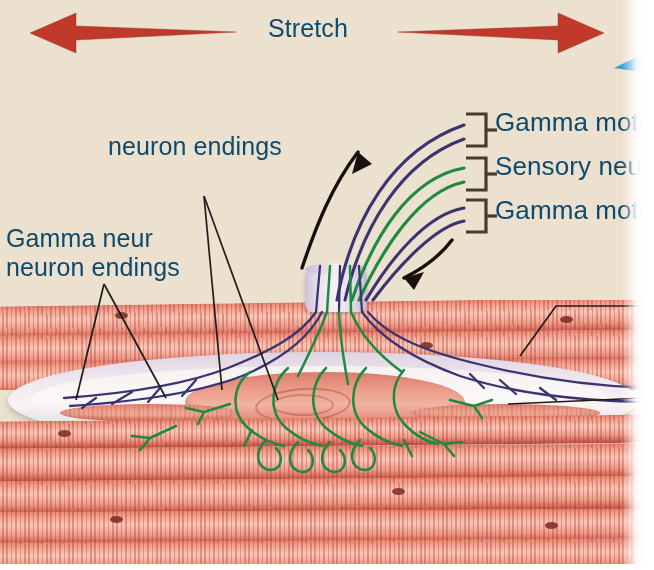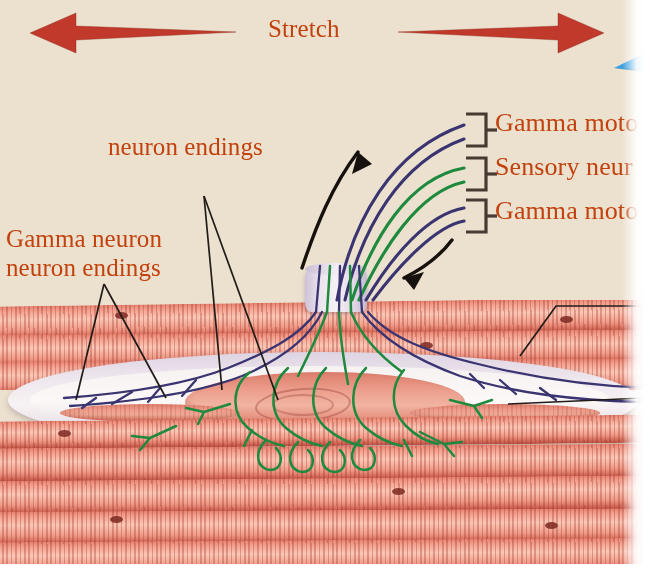--- a/index.html
+++ b/index.html
@@ -92,21 +92,21 @@
   svg.overlay{position:absolute;left:0;top:0;width:654px;height:570px;overflow:visible;}
   .nerve-motor{fill:none;stroke:#3a3470;stroke-width:3.1;stroke-linecap:round;}
   .nerve-motor-thin{fill:none;stroke:#3a3470;stroke-width:2.3;stroke-linecap:round;}
   .nerve-sensory{fill:none;stroke:#1f8a3e;stroke-width:3.1;stroke-linecap:round;}
   .nerve-sensory-thin{fill:none;stroke:#1f8a3e;stroke-width:2.5;stroke-linecap:round;}
   .leader{fill:none;stroke:#221c18;stroke-width:1.7;}
   .bracket{fill:none;stroke:#463b31;stroke-width:3.2;stroke-linejoin:miter;}
   .dirarrow{fill:none;stroke:#17110d;stroke-width:3.4;stroke-linecap:round;}
 
   
-  .lbl{position:absolute;color:#c2410c;font-size:25px;line-height:29px;letter-spacing:.1px;white-space:nowrap;font-family:Liberation Serif, serif;}
+  .lbl{position:absolute;color:#0c4a6e;font-size:25px;line-height:29px;letter-spacing:.1px;white-space:nowrap;}
   .lbl.r{font-size:26px;}
   #stretch-label{left:268px;top:14px;font-size:25px;}
   #sensory-endings-label{left:108px;top:132px;text-align:center;}
   #gamma-endings-label{left:6px;top:224px;}
   #lbl-gamma-1{left:495px;top:108px;}
   #lbl-sensory{left:495px;top:152px;}
   #lbl-gamma-2{left:495px;top:196px;}
   #lbl-right-a{left:639px;top:288px;}
   #lbl-right-b{left:639px;top:378px;}
 </style>
@@ -254,21 +254,21 @@
     <path class="leader" d="M104 284 L166 398"></path>
   </svg>
 
   <div class="lbl" id="stretch-label">Stretch</div>
 
   <div class="lbl" id="sensory-endings-label">
     <div>neuron endings</div>
   </div>
 
   <div class="lbl" id="gamma-endings-label">
-    <div>Gamma neuron</div>
+    <div>Gamma neur</div>
     <div>neuron endings</div>
   </div>
 
   <div class="lbl r" id="lbl-gamma-1">Gamma moto</div>
   <div class="lbl r" id="lbl-sensory">Sensory neur</div>
   <div class="lbl r" id="lbl-gamma-2">Gamma moto</div>
 
   <div class="lbl r" id="lbl-right-a">M</div>
   <div class="lbl r" id="lbl-right-b">M</div>
 

